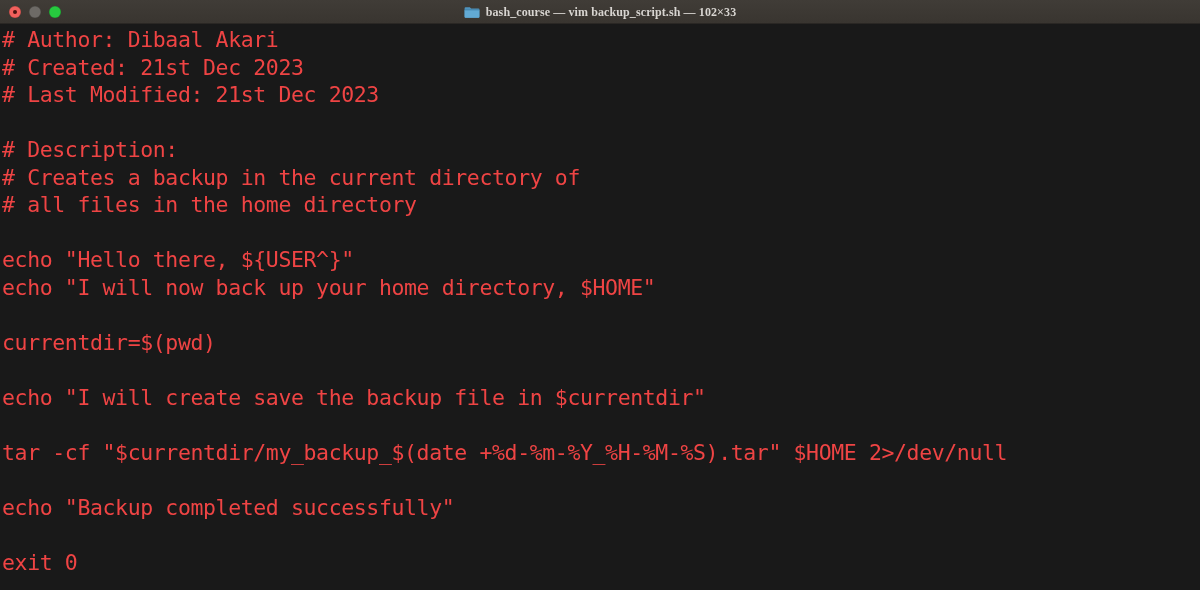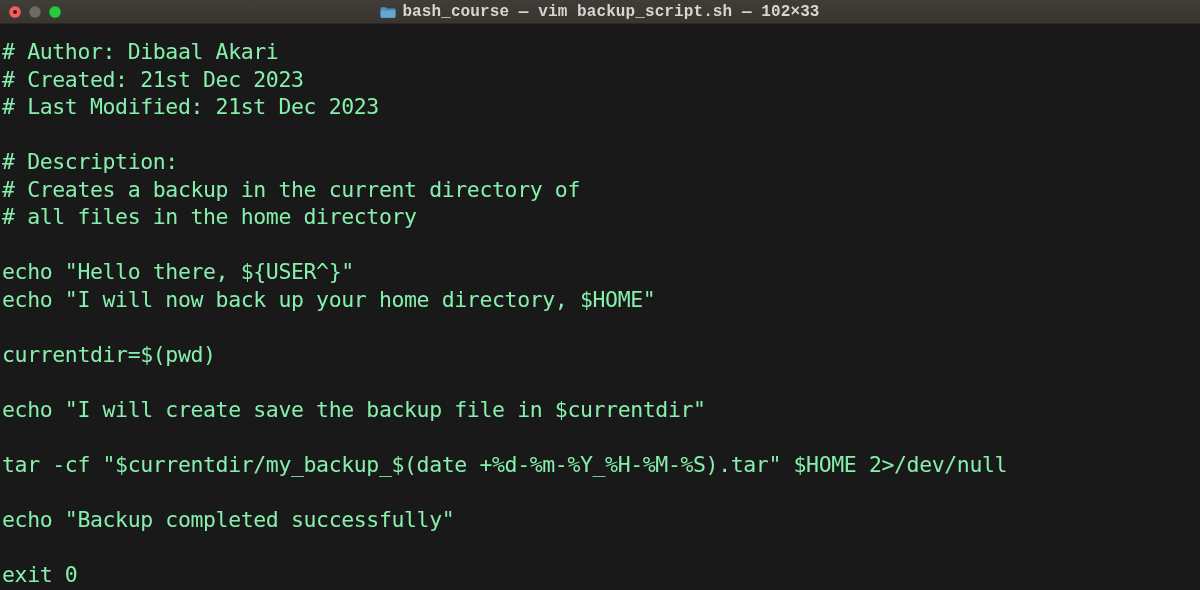--- a/index.html
+++ b/index.html
@@ -89,48 +89,48 @@
     gap: 6px;
     pointer-events: none;
   }
   .folder-icon {
     display: block;
     width: 16px;
     height: 13px;
     flex: 0 0 auto;
   }
   .title-text {
-    font-family: Liberation Mono, monospace;
-    font-size: 16px;
+    font-family: Liberation Serif, serif;
+    font-size: 12px;
     font-weight: bold;
     color: #d8d5d1;
     letter-spacing: 0.1px;
     white-space: pre;
   }
 
   
   .terminal {
     position: relative;
     height: 566px;
     background: #191919;
     overflow: hidden;
     padding: 0;
   }
 
   .code {
     margin: 0;
     padding: 0;
     position: absolute;
     left: 2px;
-    top: 14px;
+    top: 2px;
     right: 0;
     font-family: "DejaVu Sans Mono", monospace;
     font-size: 21.5px;
     line-height: 27.55px;
-    color: #86efac;
+    color: #ef4444;
     white-space: pre;
     letter-spacing: -0.38px;
     -webkit-font-smoothing: antialiased;
   }
   .code .line {
     display: block;
     height: 27.55px;
     white-space: pre;
   }
   .code .line.blank::before {

